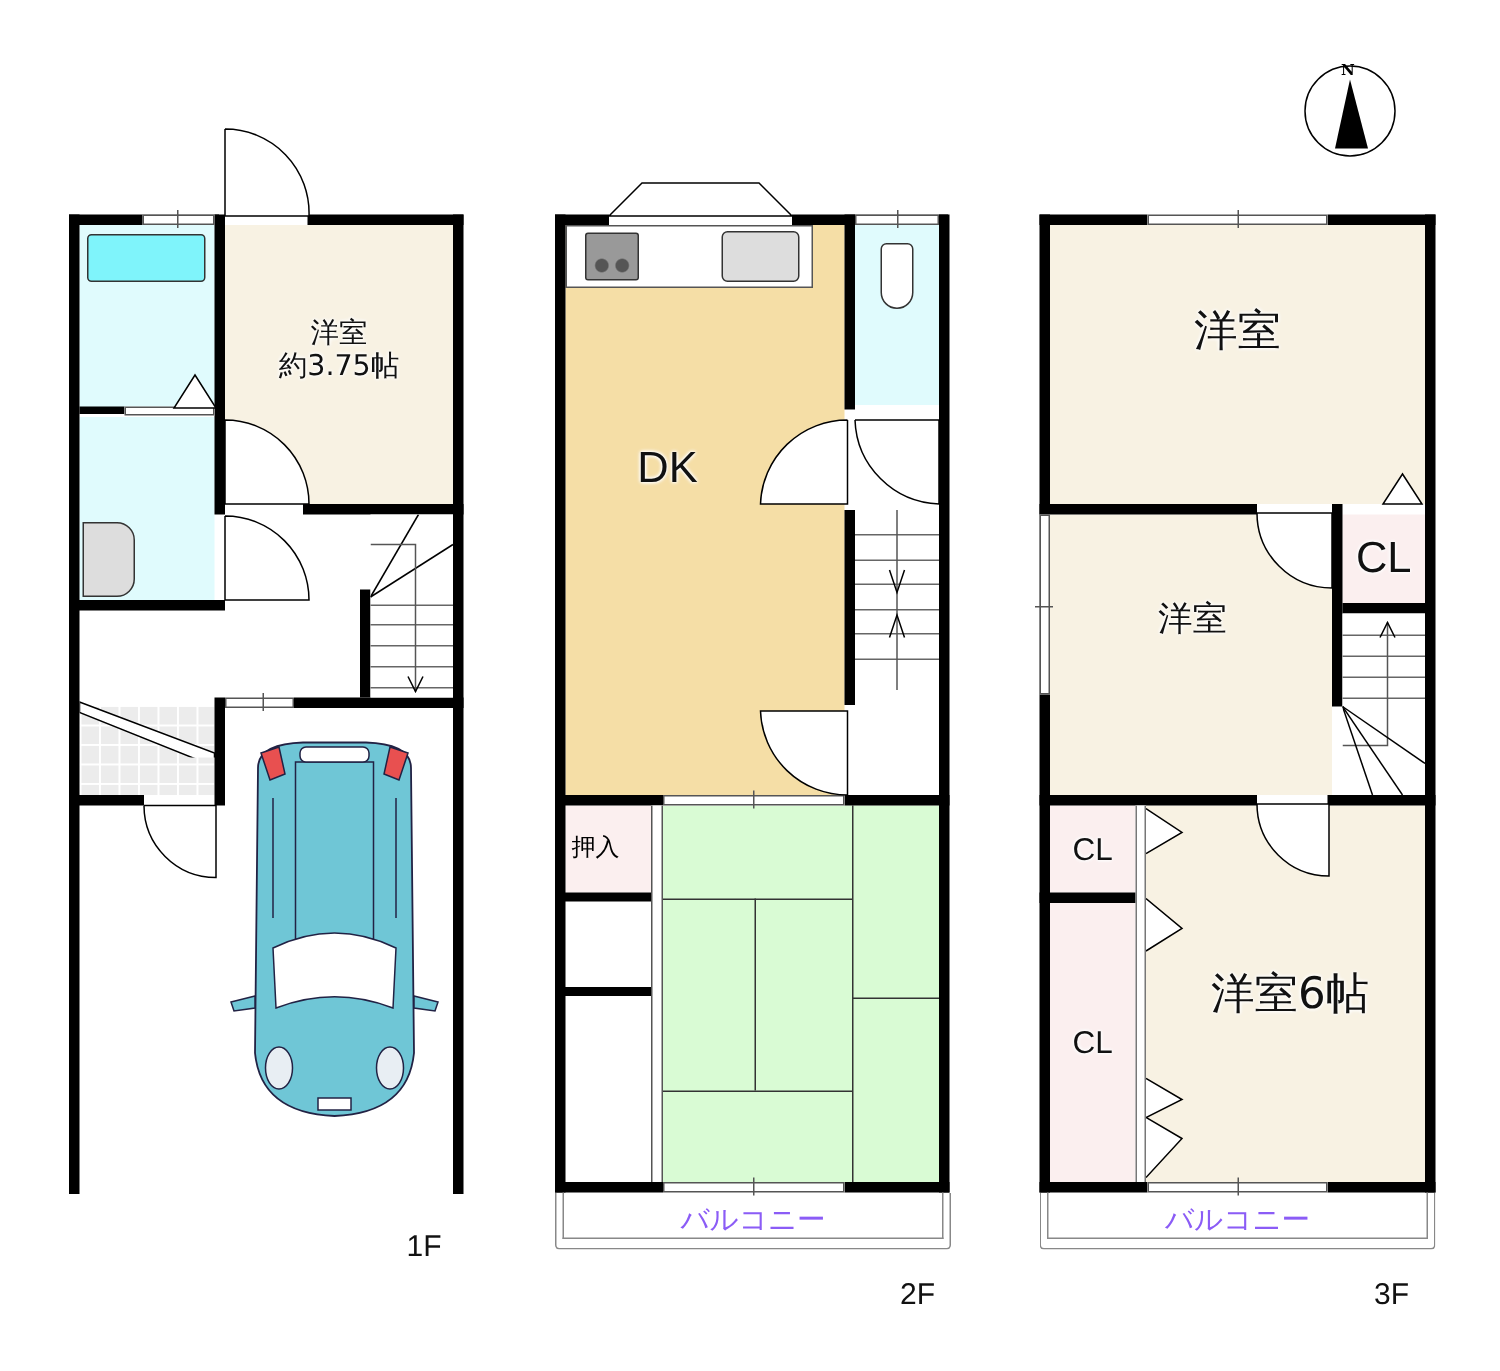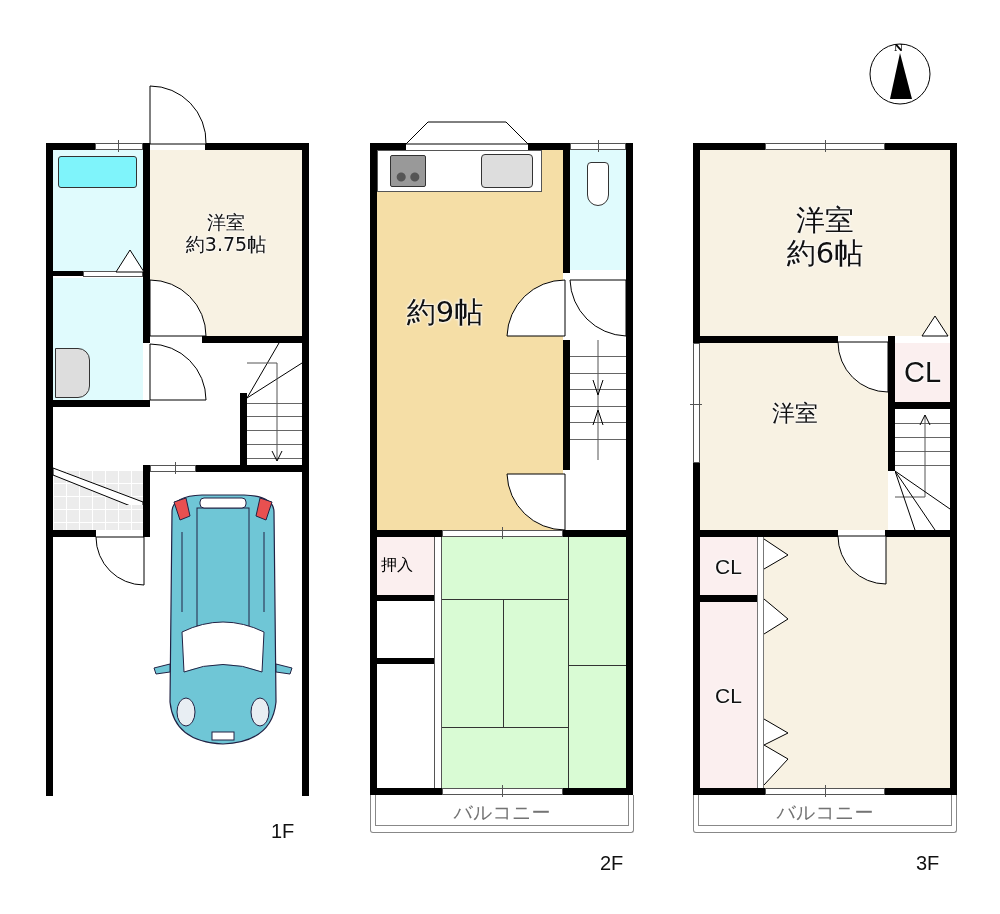--- a/index.html
+++ b/index.html
@@ -9,21 +9,21 @@
   .wall { position: absolute; background: #000; }
   .room-label { position: absolute; text-align: center; color: #111; line-height: 1.15;
     text-shadow: 0 0 3px #fff, 0 0 3px #fff, 0 0 2px #fff; }
   .floor-label { position: absolute; font-family: "Liberation Sans", sans-serif; font-size: 20px; color: #111; }
   .window { position: absolute; background: #fff; border: 1px solid #555; box-sizing: border-box; }
   .tick-v { position: absolute; width: 1px; background: #555; }
   .tick-h { position: absolute; height: 1px; background: #555; }
   .stair-line { position: absolute; height: 1px; background: #666; }
   .balcony { position: absolute; border: 1px solid #888; border-top: none; border-radius: 0 0 3px 3px; box-sizing: border-box; }
   .balcony-inner { position: absolute; border: 1px solid #888; border-top: none; box-sizing: border-box; }
-  .balcony-text { position: absolute; font-size: 19px; color: #737373; width: 100%; text-align: center; }
+  .balcony-text { position: absolute; font-size: 19px; color: #8b5cf6; width: 100%; text-align: center; }
   .tatami-line { position: absolute; background: #333; }
   .cl-text { font-family: "Liberation Sans", sans-serif; }
 </style>
 </head>
 <body>
 
 <div class="abs" style="left:868px;top:42px;width:64px;height:64px;">
   <svg width="64" height="64" viewBox="0 0 64 64">
     <circle cx="32" cy="32" r="30" fill="#fff" stroke="#000" stroke-width="1"></circle>
     <polygon points="32,16 22,62 44,62" fill="#000" transform="translate(0,-5)"></polygon>
@@ -183,21 +183,21 @@
       <polyline points="23,85 28,70 33,85" fill="none" stroke="#000"></polyline>
     </svg>
   </div>
 
   <div class="balcony" style="left:370px;top:795px;width:264px;height:38px;">
     <div class="balcony-inner" style="left:4px;top:0;width:254px;height:31px;"></div>
     <div class="balcony-text" style="top:5px;">バルコニー</div>
   </div>
 
   <div class="room-label" style="left:380px;top:296px;width:130px;font-size:29px;">
-    <div>約9帖</div>
+    <div style="font-family:'Liberation Sans',sans-serif;">DK</div>
   </div>
   <div class="floor-label" style="left:600px;top:852px;">2F</div>
 </div>
 
 <div class="abs" style="left:0;top:0;width:1000px;height:914px;">
 
   <div class="abs" style="left:700px;top:150px;width:250px;height:186px;background:#f8f2e3;"></div>
   <div class="abs" style="left:700px;top:343px;width:188px;height:187px;background:#f8f2e3;"></div>
   <div class="abs" style="left:895px;top:343px;width:55px;height:60px;background:#fbefef;"></div>
   <div class="abs" style="left:764px;top:537px;width:186px;height:251px;background:#f8f2e3;"></div>
@@ -254,22 +254,24 @@
     </svg>
   </div>
 
   <div class="balcony" style="left:693px;top:795px;width:264px;height:38px;">
     <div class="balcony-inner" style="left:4px;top:0;width:254px;height:31px;"></div>
     <div class="balcony-text" style="top:5px;">バルコニー</div>
   </div>
 
   <div class="room-label" style="left:760px;top:204px;width:130px;font-size:29px;">
     <div>洋室</div>
-    <div>約6帖</div>
   </div>
   <div class="room-label" style="left:725px;top:400px;width:140px;font-size:23px;">
     <div>洋室</div>
+  </div>
+  <div class="room-label" style="left:780px;top:646px;width:160px;font-size:29px;">
+    <div>洋室6帖</div>
   </div>
   <div class="room-label cl-text" style="left:895px;top:356px;width:55px;font-size:29px;">CL</div>
   <div class="room-label cl-text" style="left:700px;top:555px;width:57px;font-size:21px;">CL</div>
   <div class="room-label cl-text" style="left:700px;top:684px;width:57px;font-size:21px;">CL</div>
   <div class="floor-label" style="left:916px;top:852px;">3F</div>
 </div>
 
 </body></html>

